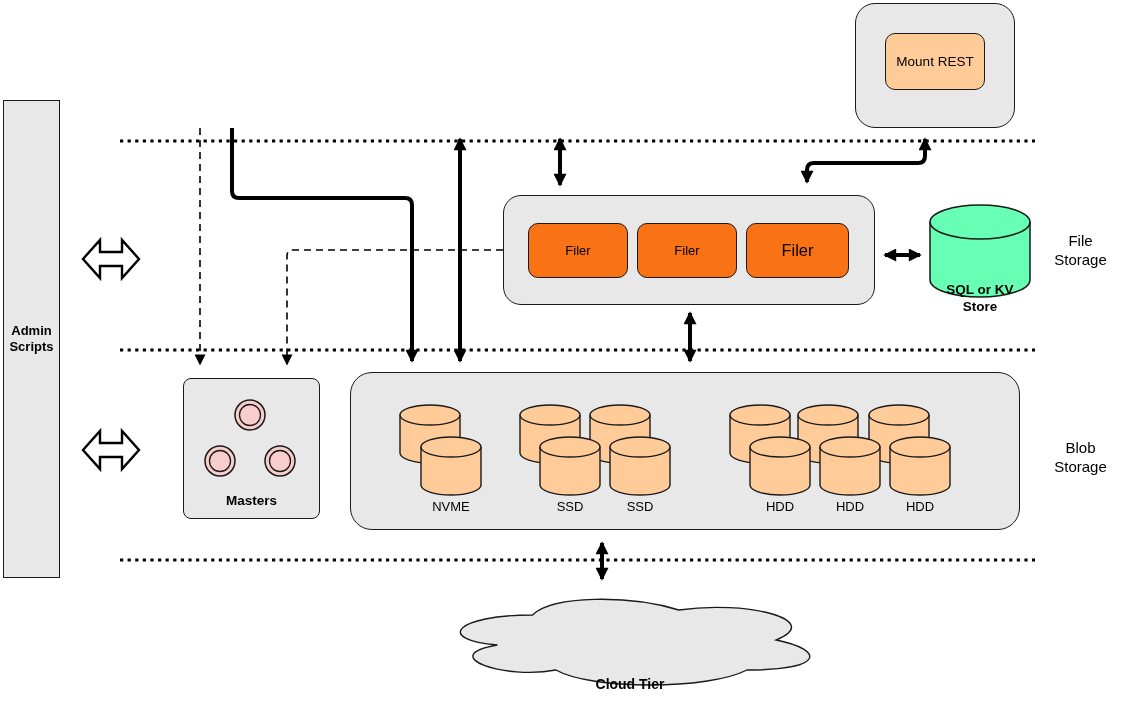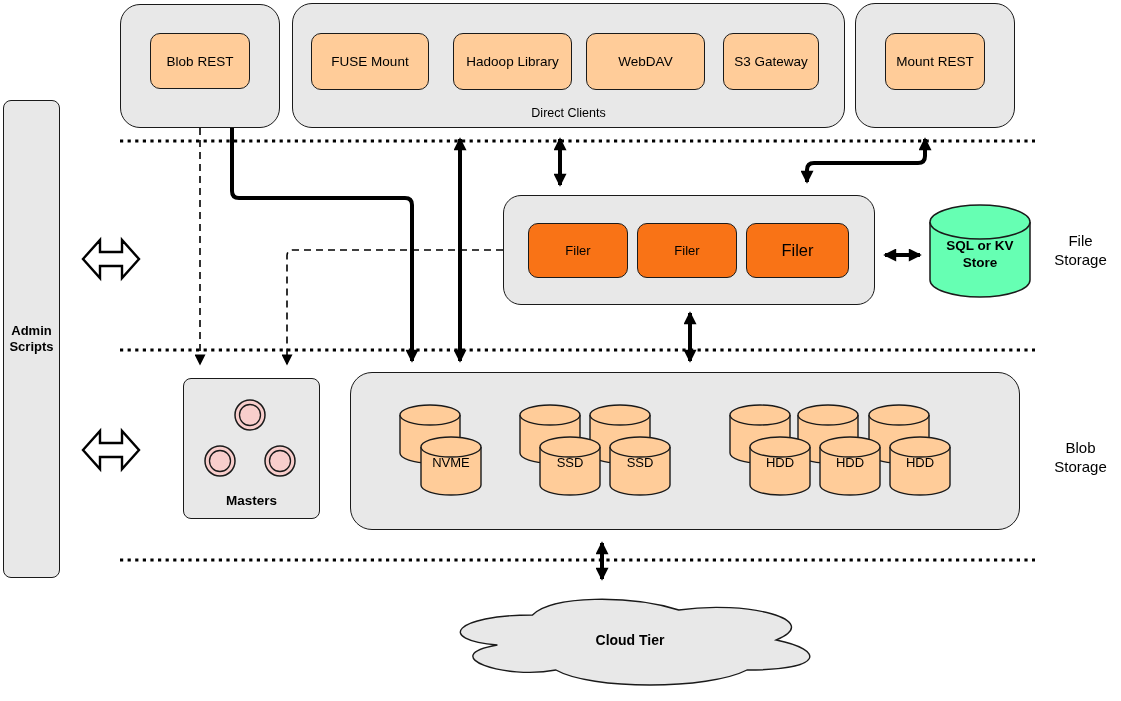--- a/index.html
+++ b/index.html
@@ -18,54 +18,34 @@
     border:1.4px solid #1a1a1a; border-radius:10px; box-sizing:border-box;
     font-size:13.5px; text-align:center;
   }
   .orange { background:#ffcc99; }
   .green  { background:#f97316; }
   .caption { position:absolute; text-align:center; }
   .pre { white-space:pre-line; }
   .bold { font-weight:bold; }
   svg.wires { position:absolute; left:0; top:0; z-index:5; pointer-events:none; }
   .toplabels { position:absolute; left:0; top:0; width:100%; height:100%; z-index:6; pointer-events:none; }
-  .toplabels .caption { position:absolute; }
+  .toplabels .caption { position:absolute;margin-top:44px; }
 </style>
 </head>
 <body>
 
 <div id="stage">
 
-  <div class="group" style="left:3px; top:100px; width:57px; height:478px; border-radius:8px;
+  <div class="group" style="left:3px; top:100px; width:57px; height:478px; border-radius:0;
               display:flex; align-items:center; justify-content:center;">
     <div class="pre bold" style="font-size:13px; line-height:16px; text-align:center;">Admin
 Scripts</div>
   </div>
 
-  <div class="group" style="left:120px; top:4px; width:160px; height:124px;">
-    <div class="node orange" style="left:29px; top:28px; width:100px; height:56px;">
-      <span>Blob REST</span>
-    </div>
-  </div>
 
-  <div class="group" style="left:292px; top:3px; width:553px; height:125px;">
-    <div class="node orange" style="left:18px; top:29px; width:118px; height:57px;">
-      <span>FUSE Mount</span>
-    </div>
-    <div class="node orange" style="left:160px; top:29px; width:119px; height:57px;">
-      <span>Hadoop Library</span>
-    </div>
-    <div class="node orange" style="left:293px; top:29px; width:119px; height:57px;">
-      <span>WebDAV</span>
-    </div>
-    <div class="node orange" style="left:430px; top:29px; width:96px; height:57px;">
-      <span>S3 Gateway</span>
-    </div>
-    <div class="caption" style="left:0; right:0; top:102px; font-size:12.5px;">Direct Clients</div>
-  </div>
 
   <div class="group" style="left:855px; top:3px; width:160px; height:125px;">
     <div class="node orange" style="left:29px; top:29px; width:100px; height:57px;">
       <span>Mount REST</span>
     </div>
   </div>
 
   <div class="group" style="left:503px; top:195px; width:372px; height:110px; border-radius:18px;">
     <div class="node green" style="left:24px; top:27px; width:100px; height:55px; font-size:13px;">
       <span>Filer</span>

